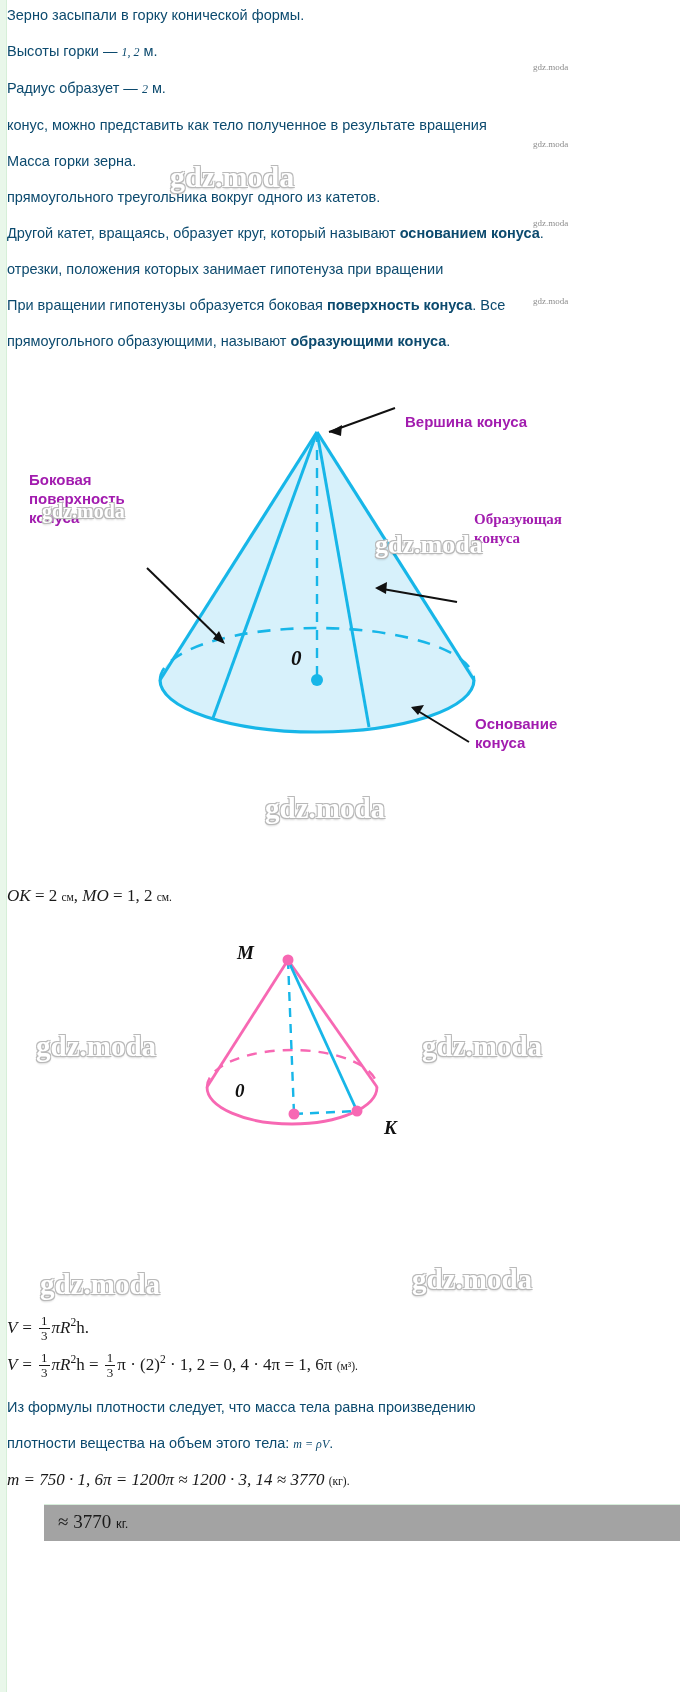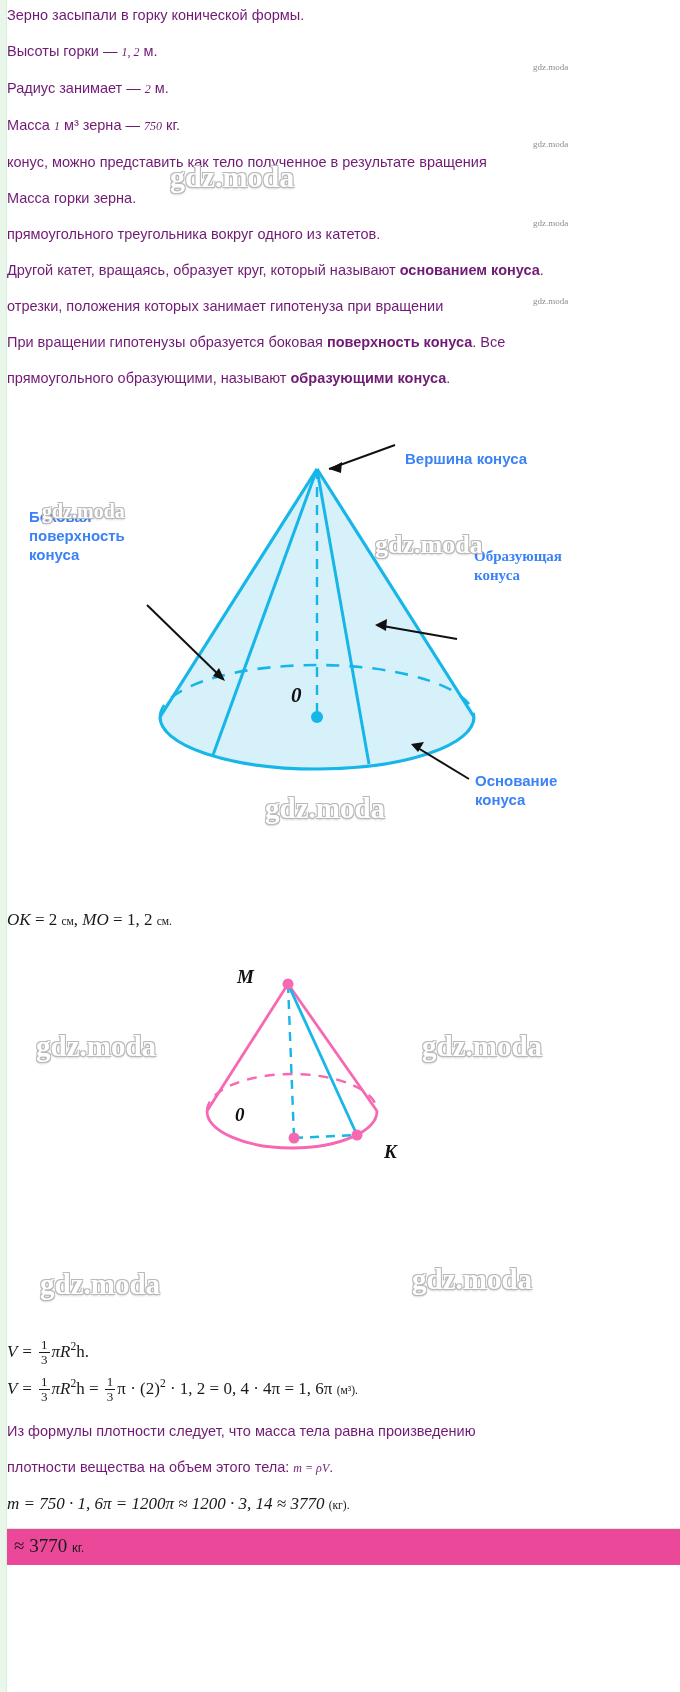--- a/index.html
+++ b/index.html
@@ -32,21 +32,21 @@
   }
   .content {
     position: relative;
     padding-left: 7px;
     padding-right: 8px;
   }
   p.txt {
     margin: 0 0 6px 0;
     font-size: 14.5px;
     line-height: 30px;
-    color: #701a75;
+    color: #0c4a6e;
   }
   .math {
     font-family: "Liberation Serif", serif;
     font-style: italic;
     font-size: 12px;
   }
   b { font-weight: bold; }
 
   
   .wm {
@@ -73,21 +73,21 @@
 
   .figure {
     position: relative;
     width: 100%;
   }
   .figlabel {
     position: absolute;
     font-size: 15px;
     font-weight: bold;
     line-height: 19px;
-    color: #3b82f6;
+    color: #a21caf;
     white-space: pre-line;
   }
   .figlabel-italic {
     position: absolute;
     font-family: "Liberation Serif", serif;
     font-style: italic;
     font-weight: bold;
     font-size: 19px;
     color: #111;
   }
@@ -107,26 +107,27 @@
     line-height: 1.08;
     margin: 0 2px;
   }
   .frac .num { display: block; border-bottom: 1px solid #1a1a1a; padding: 0 2px; }
   .frac .den { display: block; padding: 0 2px; }
   .it { font-style: italic; }
   .unit { font-size: 11.5px; font-style: normal; }
   sup { font-size: 0.68em; }
 
   .answer {
-    background: #ec4899;
+    background: #a3a3a3;
     border-top: 1px solid #d7eedb;
     padding: 6px 8px 8px 14px;
     font-family: "Liberation Serif", serif;
     font-size: 19px;
     margin-top: 8px;
+    margin-left: 44px;
   }
   .answer .unit { font-size: 13px; font-family: "Liberation Sans", sans-serif; }
 
   .spacer-24 { height: 24px; }
   .spacer-40 { height: 40px; }
 </style>
 </head>
 <body>
 
 <div class="page">
@@ -146,23 +147,22 @@
   <div class="wm" style="left:422px; top:1030px; font-size:29px;">gdz.moda</div>
   <div class="wm" style="left:40px; top:1268px; font-size:29px;">gdz.moda</div>
   <div class="wm" style="left:412px; top:1263px; font-size:29px;">gdz.moda</div>
 
   <div class="content">
 
     <p class="txt">Зерно засыпали в горку конической формы.</p>
 
     <p class="txt"><span>Высоты горки — </span><span class="math">1, 2</span><span> м.</span></p>
 
-    <p class="txt"><span>Радиус занимает — </span><span class="math">2</span><span> м.</span></p>
-
-    <p class="txt"><span>Масса </span><span class="math">1</span><span> м³ зерна — </span><span class="math">750</span><span> кг.</span></p>
+    <p class="txt"><span>Радиус образует — </span><span class="math">2</span><span> м.</span></p>
+
 
     <p class="txt">конус, можно представить как тело полученное в результате вращения</p>
 
     <p class="txt">Масса горки зерна.</p>
     <p class="txt">прямоугольного треугольника вокруг одного из катетов.</p>
 
     <p class="txt"><span>Другой катет, вращаясь, образует круг, который называют </span><b>основанием конуса</b><span>.</span></p>
 
     <p class="txt">отрезки, положения которых занимает гипотенуза при вращении</p>
     <p class="txt"><span>При вращении гипотенузы образуется боковая </span><b>поверхность конуса</b><span>. Все</span></p>
@@ -200,28 +200,28 @@
         <line x1="462" y1="372" x2="406" y2="338" stroke="#111" stroke-width="2"></line>
         <polygon points="404,337 417,335 411,345" fill="#111"></polygon>
       </svg>
 
       <div class="figlabel" style="left:398px; top:42px;">Вершина конуса</div>
       <div class="figlabel" style="left:22px; top:100px;">Боковая
 поверхность
 конуса</div>
       <div class="figlabel" style="left:467px; top:140px;font-family:Liberation Serif, serif;">Образующая
 конуса</div>
-      <div class="figlabel" style="left:468px; top:364px;">Основание
+      <div class="figlabel" style="left:468px; top:344px;">Основание
 конуса</div>
       <div class="figlabel-italic" style="left:284px; top:276px; font-size:21px;">0</div>
     </div>
 
     <div class="spacer-40"></div>
 
-    <p class="formula" style="margin-top:28px; margin-bottom:6px;"><span class="it">OK</span><span> = 2 </span><span class="unit">см</span><span>, </span><span class="it">MO</span><span> = 1, 2 </span><span class="unit">см.</span></p>
+    <p class="formula" style="margin-top:41px; margin-bottom:6px;"><span class="it">OK</span><span> = 2 </span><span class="unit">см</span><span>, </span><span class="it">MO</span><span> = 1, 2 </span><span class="unit">см.</span></p>
 
     <div class="figure" style="height:270px; margin-top:30px;">
       <svg width="665" height="270" viewBox="0 0 665 270" style="position:absolute; left:0; top:0;">
 
         <path d="M200 145 A85 37 0 0 0 370 145" fill="none" stroke="#f768b3" stroke-width="2.8"></path>
         <path d="M200 145 A85 37 0 0 1 370 145" fill="none" stroke="#f768b3" stroke-width="2.4" stroke-dasharray="10 8"></path>
 
         <line x1="281" y1="18" x2="200" y2="145" stroke="#f768b3" stroke-width="2.8"></line>
         <line x1="281" y1="18" x2="370" y2="145" stroke="#f768b3" stroke-width="2.8"></line>
 

